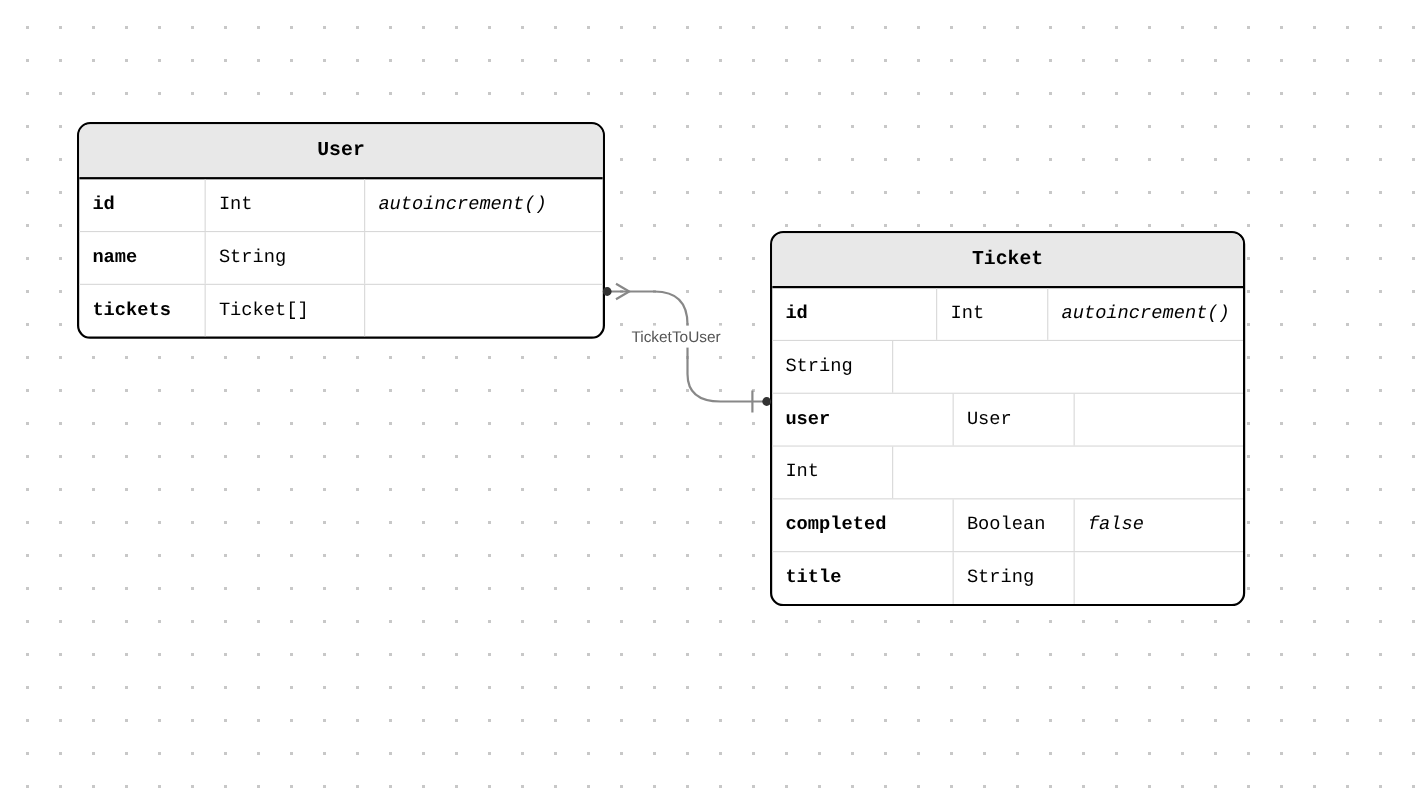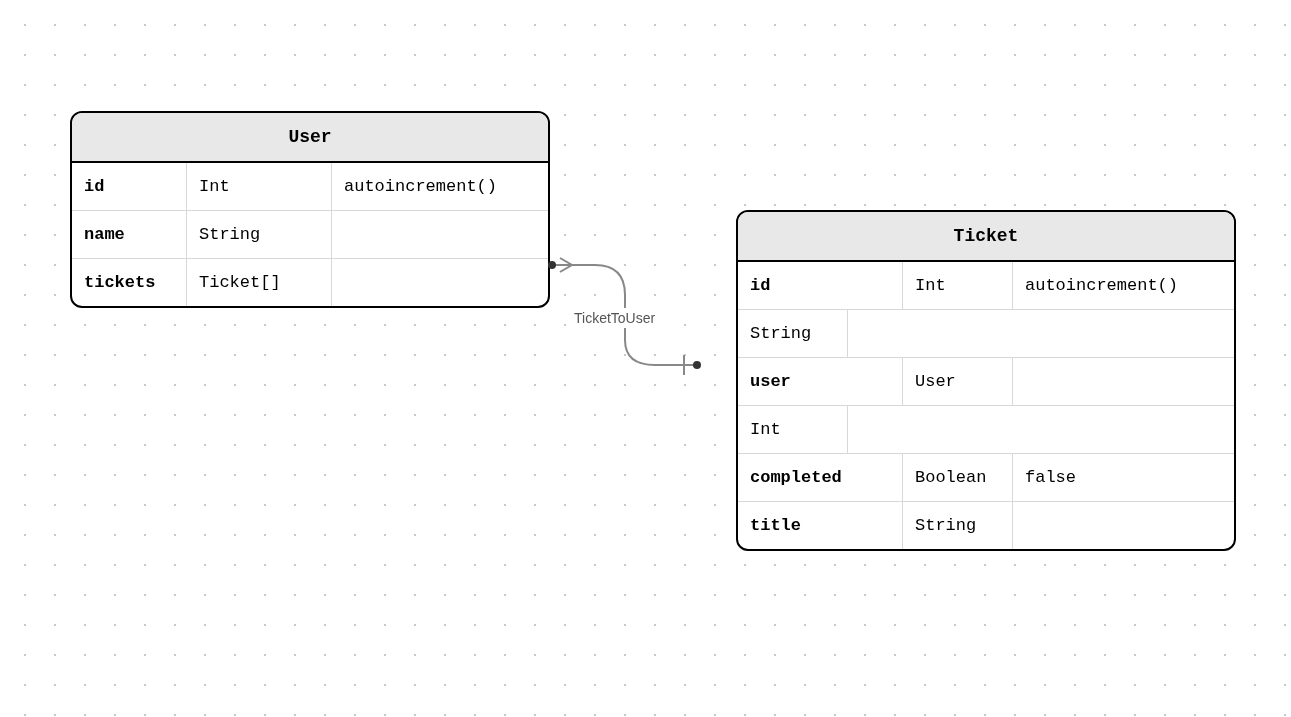--- a/index.html
+++ b/index.html
@@ -48,41 +48,42 @@
       border-bottom: none;
     }
     
     .entity-cell {
       padding: 14px 12px;
       border-right: 1px solid #d8d8d8;
     }
     
     .entity-cell:last-child {
       border-right: none;
+      font-style: italic;
     }
     
     .col-name {
       font-weight: bold;
       font-family: Liberation Mono, monospace;
     }
     
     #table-user {
       top: 86px;
       left: 70px;
       width: 480px;
     }
     
     #table-user .col-name { width: 115px; }
     #table-user .col-type { width: 145px; }
     #table-user .col-attr { flex: 1; }
     
     #table-ticket {
       top: 185px;
-      left: 736px;
-      width: 500px;
+      left: 700px;
+      width: 432px;
     }
     
     #table-ticket .col-name { width: 165px; }
     #table-ticket .col-type { width: 110px; }
     #table-ticket .col-attr { flex: 1; }
     
     .relation-label {
       position: absolute;
       font-size: 14px;
       color: #555555;
@@ -160,13 +161,13 @@
 
   <circle cx="552" cy="265" r="4" fill="#333333"></circle>
 
   <path d="M 560 258 L 572 265 L 560 272" stroke="#888888" stroke-width="2" fill="none"></path>
 
   <circle cx="697" cy="365" r="4" fill="#333333"></circle>
 
   <line x1="684" y1="355" x2="684" y2="375" stroke="#888888" stroke-width="2"></line>
 </svg>
 
-<div class="relation-label" style="top: 308px; left: 570px;">TicketToUser</div>
+<div class="relation-label" style="top: 296px; left: 570px;">TicketToUser</div>
 
 </body></html>

